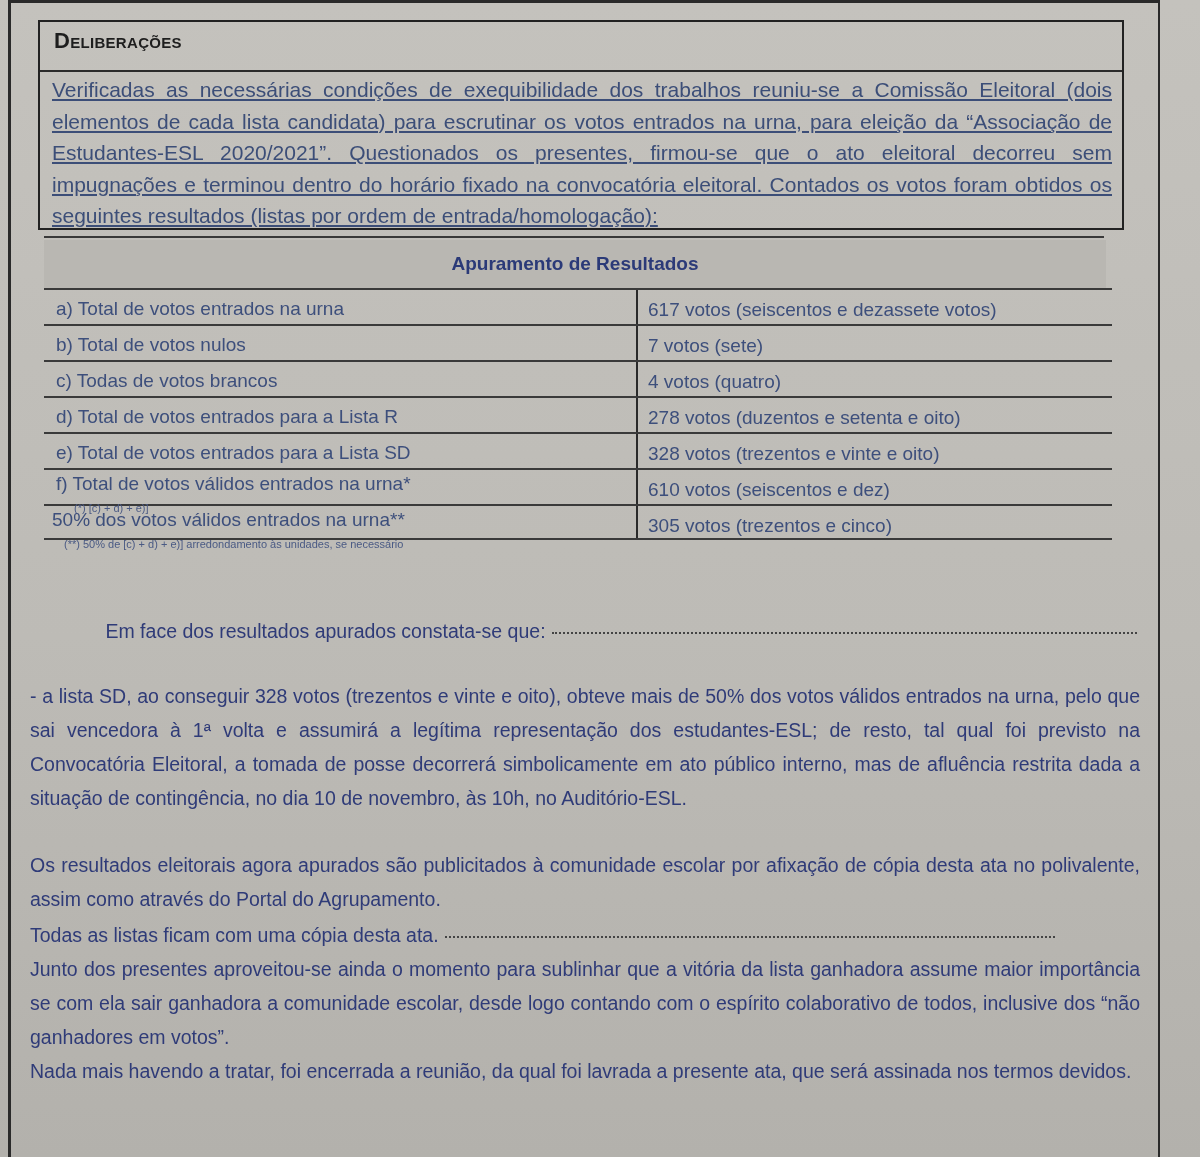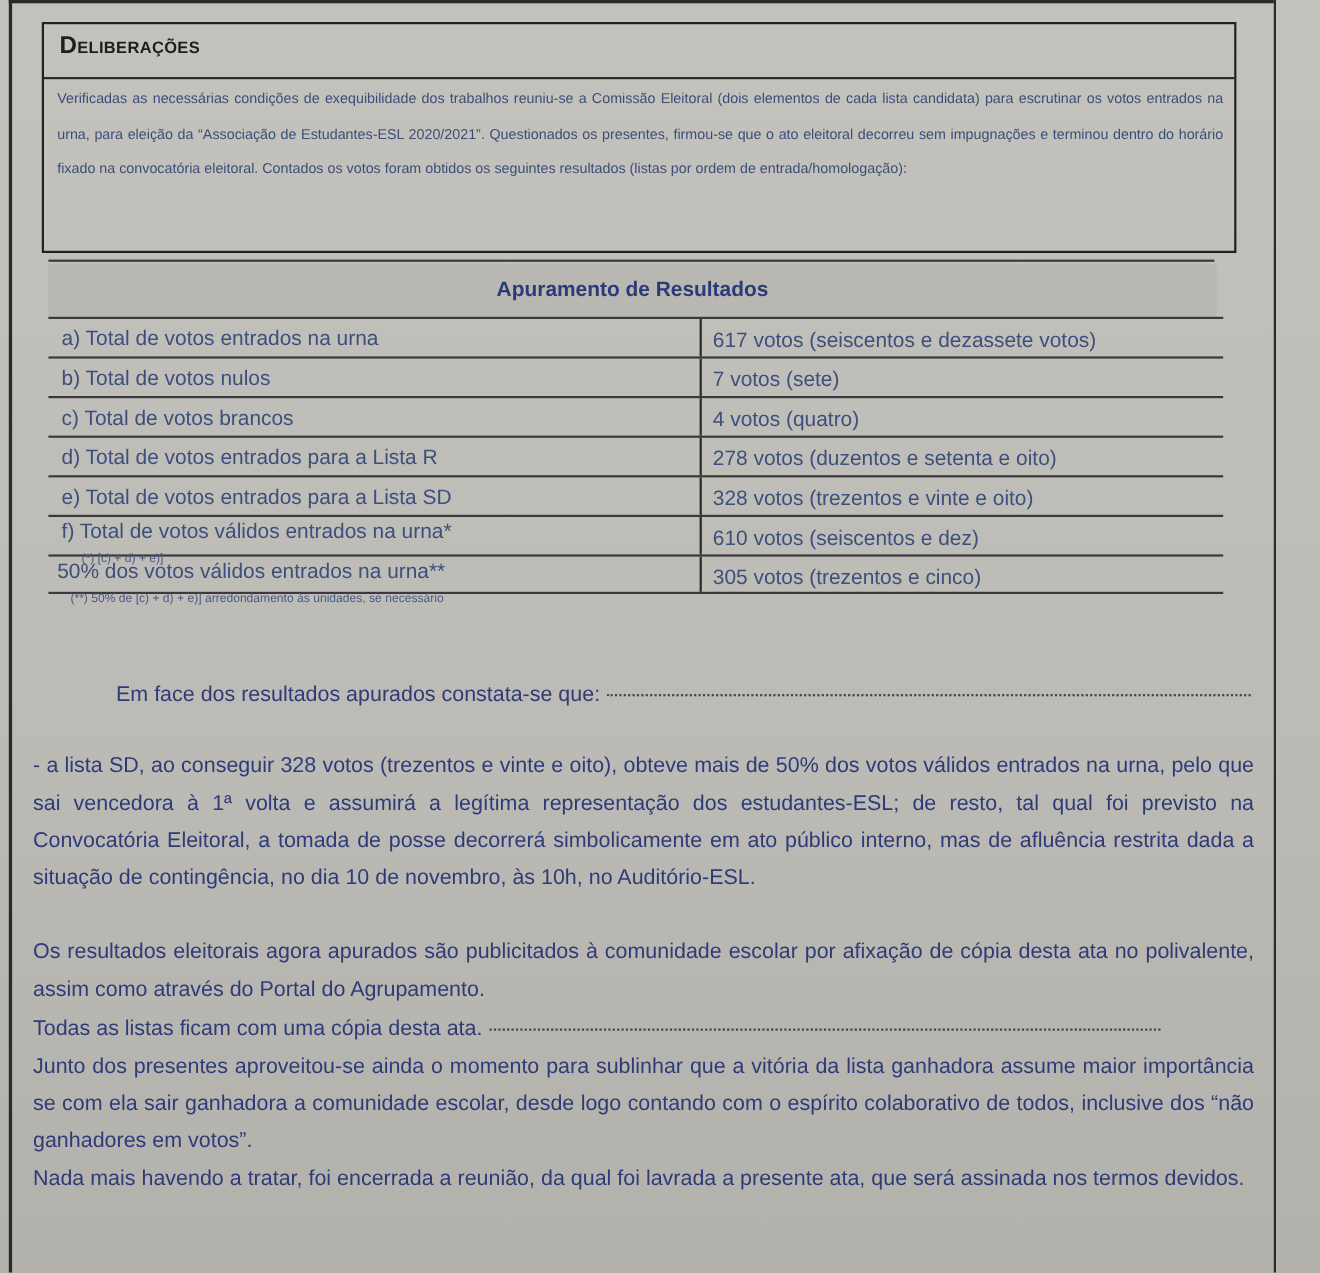--- a/index.html
+++ b/index.html
@@ -24,21 +24,21 @@
   .box-head {
     height:50px; border-bottom:2px solid #2b2b2b; box-sizing:border-box;
     padding:6px 0 0 14px;
   }
   .title {
     font-family:"Liberation Sans", sans-serif; font-weight:bold;
     font-size:22px; color:#1e1e1e; font-variant:small-caps; letter-spacing:0.3px;
   }
   .intro {
     padding:2px 10px 0 12px; color:#3c4e78;
-    font-size:13px; line-height:31.5px; text-align:justify;
+    font-size:21px; line-height:31.5px; text-align:justify;text-decoration:underline;
   }
   .rule-after-intro { position:absolute; left:44px; top:236px; width:1060px; height:2px; background:#3a3a3a; }
   .table-title-row {
     position:absolute; left:44px; top:240px; width:1062px; height:48px;
     background:#b9b7b2; display:flex; align-items:center; justify-content:center;
   }
   .table-title { color:#2b3a78; font-weight:bold; font-size:19px;text-align:center; }
   .table { position:absolute; left:44px; top:288px; width:1068px; }
   .row {
     display:flex; height:36px; border-top:2px solid #3a3a3a; box-sizing:border-box;
@@ -78,21 +78,21 @@
   <div class="table">
     <div class="row">
       <div class="cell-l"><span class="cell-text">a) Total de votos entrados na urna</span></div>
       <div class="cell-r"><span class="cell-text">617 votos (seiscentos e dezassete votos)</span></div>
     </div>
     <div class="row">
       <div class="cell-l"><span class="cell-text">b) Total de votos nulos</span></div>
       <div class="cell-r"><span class="cell-text">7 votos (sete)</span></div>
     </div>
     <div class="row">
-      <div class="cell-l"><span class="cell-text">c) Total de votos brancos</span></div>
+      <div class="cell-l"><span class="cell-text">c) Todas de votos brancos</span></div>
       <div class="cell-r"><span class="cell-text">4 votos (quatro)</span></div>
     </div>
     <div class="row">
       <div class="cell-l"><span class="cell-text">d) Total de votos entrados para a Lista R</span></div>
       <div class="cell-r"><span class="cell-text">278 votos (duzentos e setenta e oito)</span></div>
     </div>
     <div class="row">
       <div class="cell-l"><span class="cell-text">e) Total de votos entrados para a Lista SD</span></div>
       <div class="cell-r"><span class="cell-text">328 votos (trezentos e vinte e oito)</span></div>
     </div>

